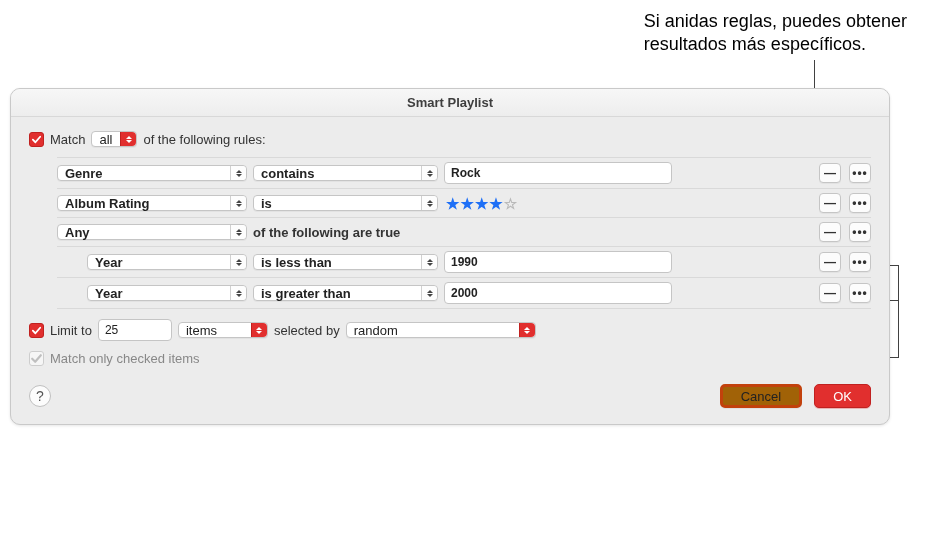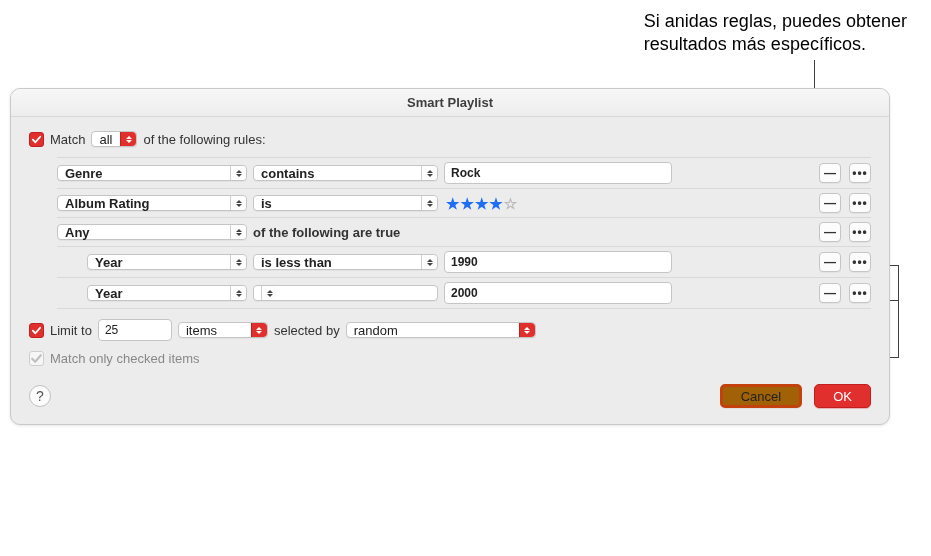--- a/index.html
+++ b/index.html
@@ -286,20 +286,21 @@
 
       <div class="rule nested">
         <span class="select field-sel">
           <span class="sel-text">Year</span>
           <span class="stepper">
               <span class="arr up"></span>
               <span class="arr down"></span>
             </span>
         </span>
         <span class="select op-sel">
+          <span class="sel-text">is greater than</span>
           <span class="stepper">
               <span class="arr up"></span>
               <span class="arr down"></span>
             </span>
         </span>
         <span class="textfield val-field">2000</span>
         <span class="spacer"></span>
         <span class="pillbtn">—</span>
         <span class="pillbtn dots">•••</span>
       </div>

